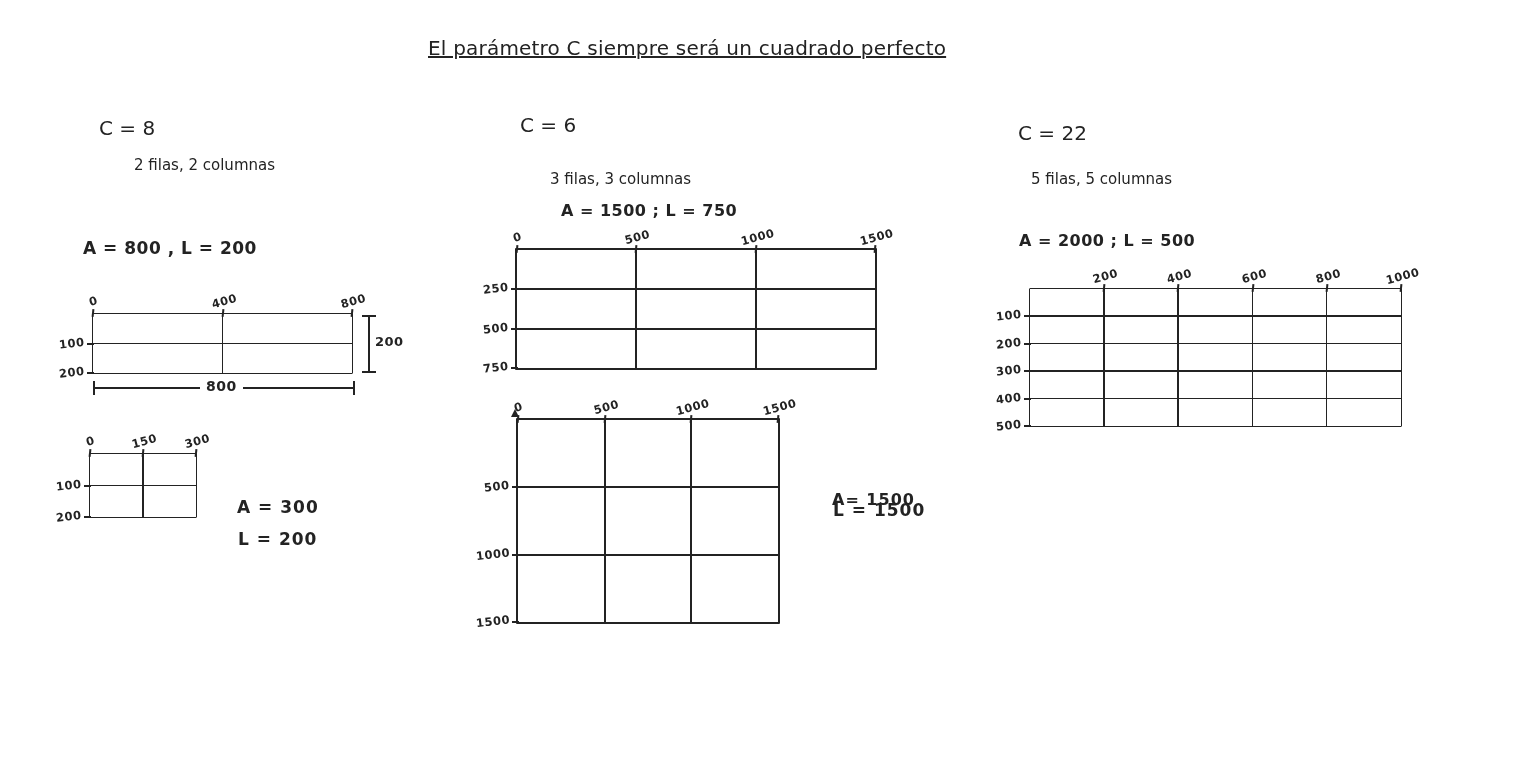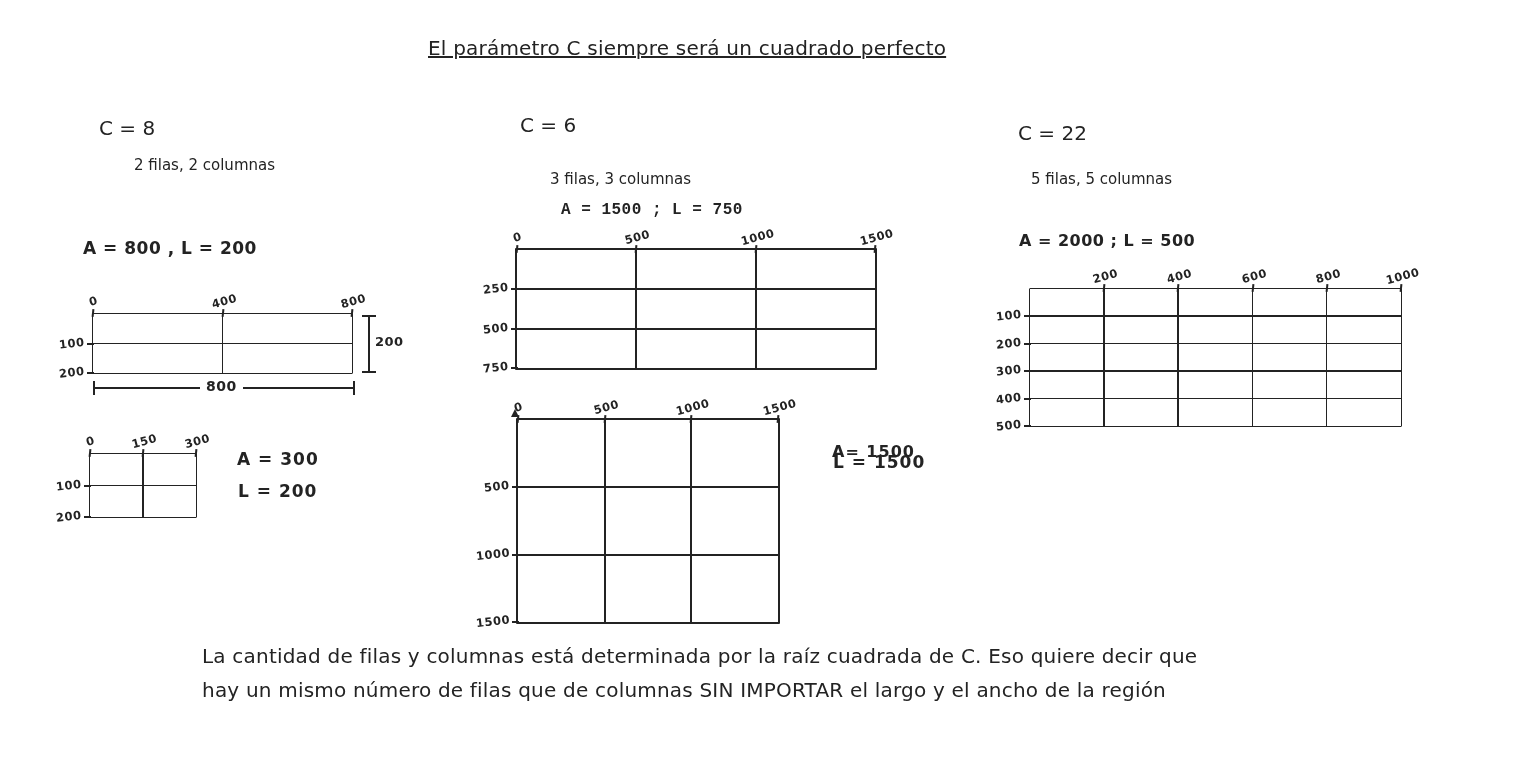--- a/index.html
+++ b/index.html
@@ -12,21 +12,21 @@
     background: #ffffff;
     font-family: "DejaVu Sans", "Liberation Sans", sans-serif;
     color: var(--ink);
     overflow: hidden;
   }
   .abs { position: absolute; white-space: nowrap; }
   .title { font-size: 20px; letter-spacing: 0.2px; text-decoration: underline; }
   .heading { font-size: 20px; }
   .subheading { font-size: 15px; }
   .dims { font-size: 16px; font-weight: 700; letter-spacing: 0.5px; }
-  .bold { font-weight: 700; }
+  .bold { font-weight: 700; margin-top: 48px; }
   .footer-line { font-size: 20px; letter-spacing: 0.2px; }
 
   
   .grid { position: absolute; }
   .grid-box { position: absolute; inset: 0; border: 2px solid var(--ink); border-radius: 1px; }
   .grid.thin .grid-box { border-width: 1.5px; }
   .vline { position: absolute; top: 0; bottom: 0; width: 2px; margin-left: -1px; background: var(--ink); }
   .hline { position: absolute; left: 0; right: 0; height: 2px; margin-top: -1px; background: var(--ink); }
   .grid.thin .vline { width: 1.5px; }
   .grid.thin .hline { height: 1.5px; }
@@ -116,21 +116,21 @@
         <div class="ytick-mark" style="top: 50%;"></div>
         <div class="ytick-label" style="top: 100%;">200</div>
         <div class="ytick-mark" style="top: 100%;"></div>
       </div>
   </div>
   <div class="abs bold" style="left:237px; top:449px; font-size:17px; letter-spacing:1px;">A = 300</div>
   <div class="abs bold" style="left:238px; top:481px; font-size:17px; letter-spacing:1px;">L = 200</div>
 
   <div class="abs heading" style="left:520px; top:113px;">C = 6</div>
   <div class="abs subheading" style="left:534px; top:170px;margin-left:16px;">3 filas, 3 columnas</div>
-  <div class="abs dims" style="left:561px; top:201px;font-family:Liberation Mono, monospace;">A = 1500 ;   L = 750</div>
+  <div class="abs dims" style="left:561px; top:201px;">A = 1500 ;   L = 750</div>
 
   <div class="grid" style="left:515px; top:248px; width:362px; height:122px;">
     <div class="grid-box">
         <div class="vline" style="left: 33.3333%;"></div>
         <div class="vline" style="left: 66.6667%;"></div>
         <div class="hline" style="top: 33.3333%;"></div>
         <div class="hline" style="top: 66.6667%;"></div>
         <div class="xtick-label" style="left: 0%;">0</div>
         <div class="xtick-mark" style="left: 0%;"></div>
         <div class="xtick-label" style="left: 33.3333%;">500</div>
@@ -204,16 +204,14 @@
         <div class="ytick-mark" style="top: 40%;"></div>
         <div class="ytick-label" style="top: 60%;">300</div>
         <div class="ytick-mark" style="top: 60%;"></div>
         <div class="ytick-label" style="top: 80%;">400</div>
         <div class="ytick-mark" style="top: 80%;"></div>
         <div class="ytick-label" style="top: 100%;">500</div>
         <div class="ytick-mark" style="top: 100%;"></div>
       </div>
   </div>
 
-  <div class="abs footer-line" style="left:202px; top:644px;">La cantidad de filas y columnas está determinada por la raíz cuadrada de C. Eso quiere decir que</div>
-  <div class="abs footer-line" style="left:202px; top:678px;">hay un mismo número de filas que de columnas SIN IMPORTAR el largo y el ancho de la región</div>
 
 </div>
 
 </body></html>

